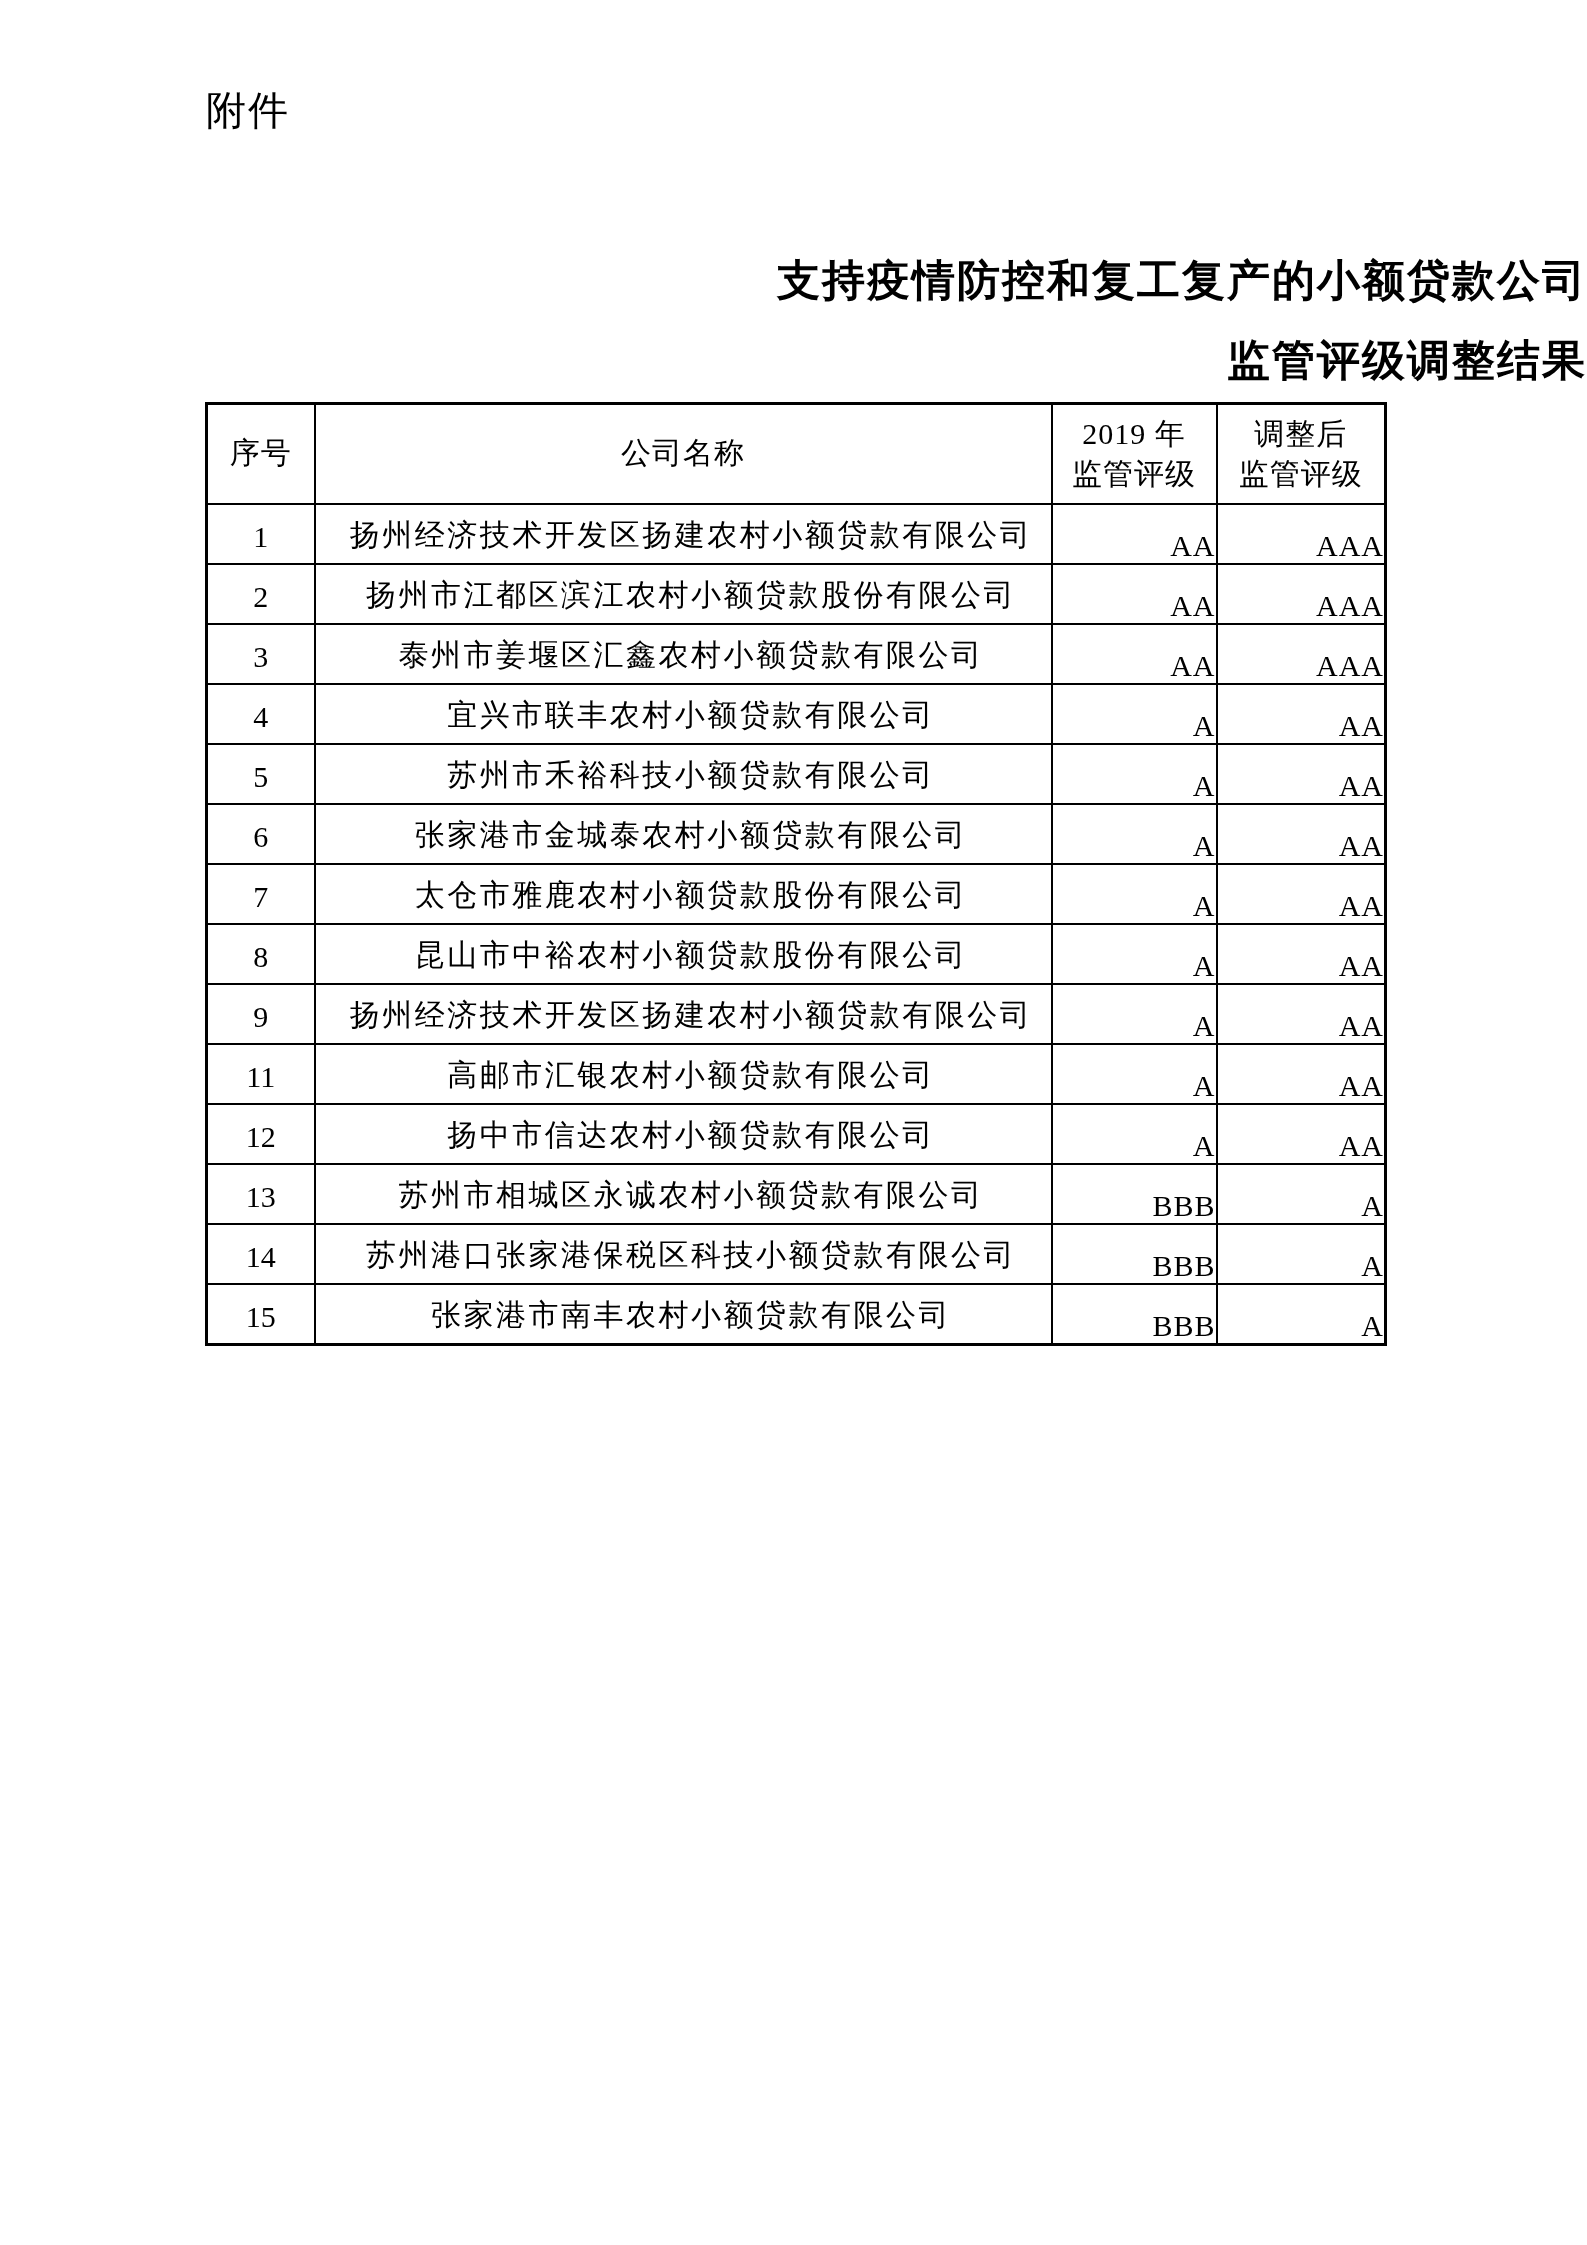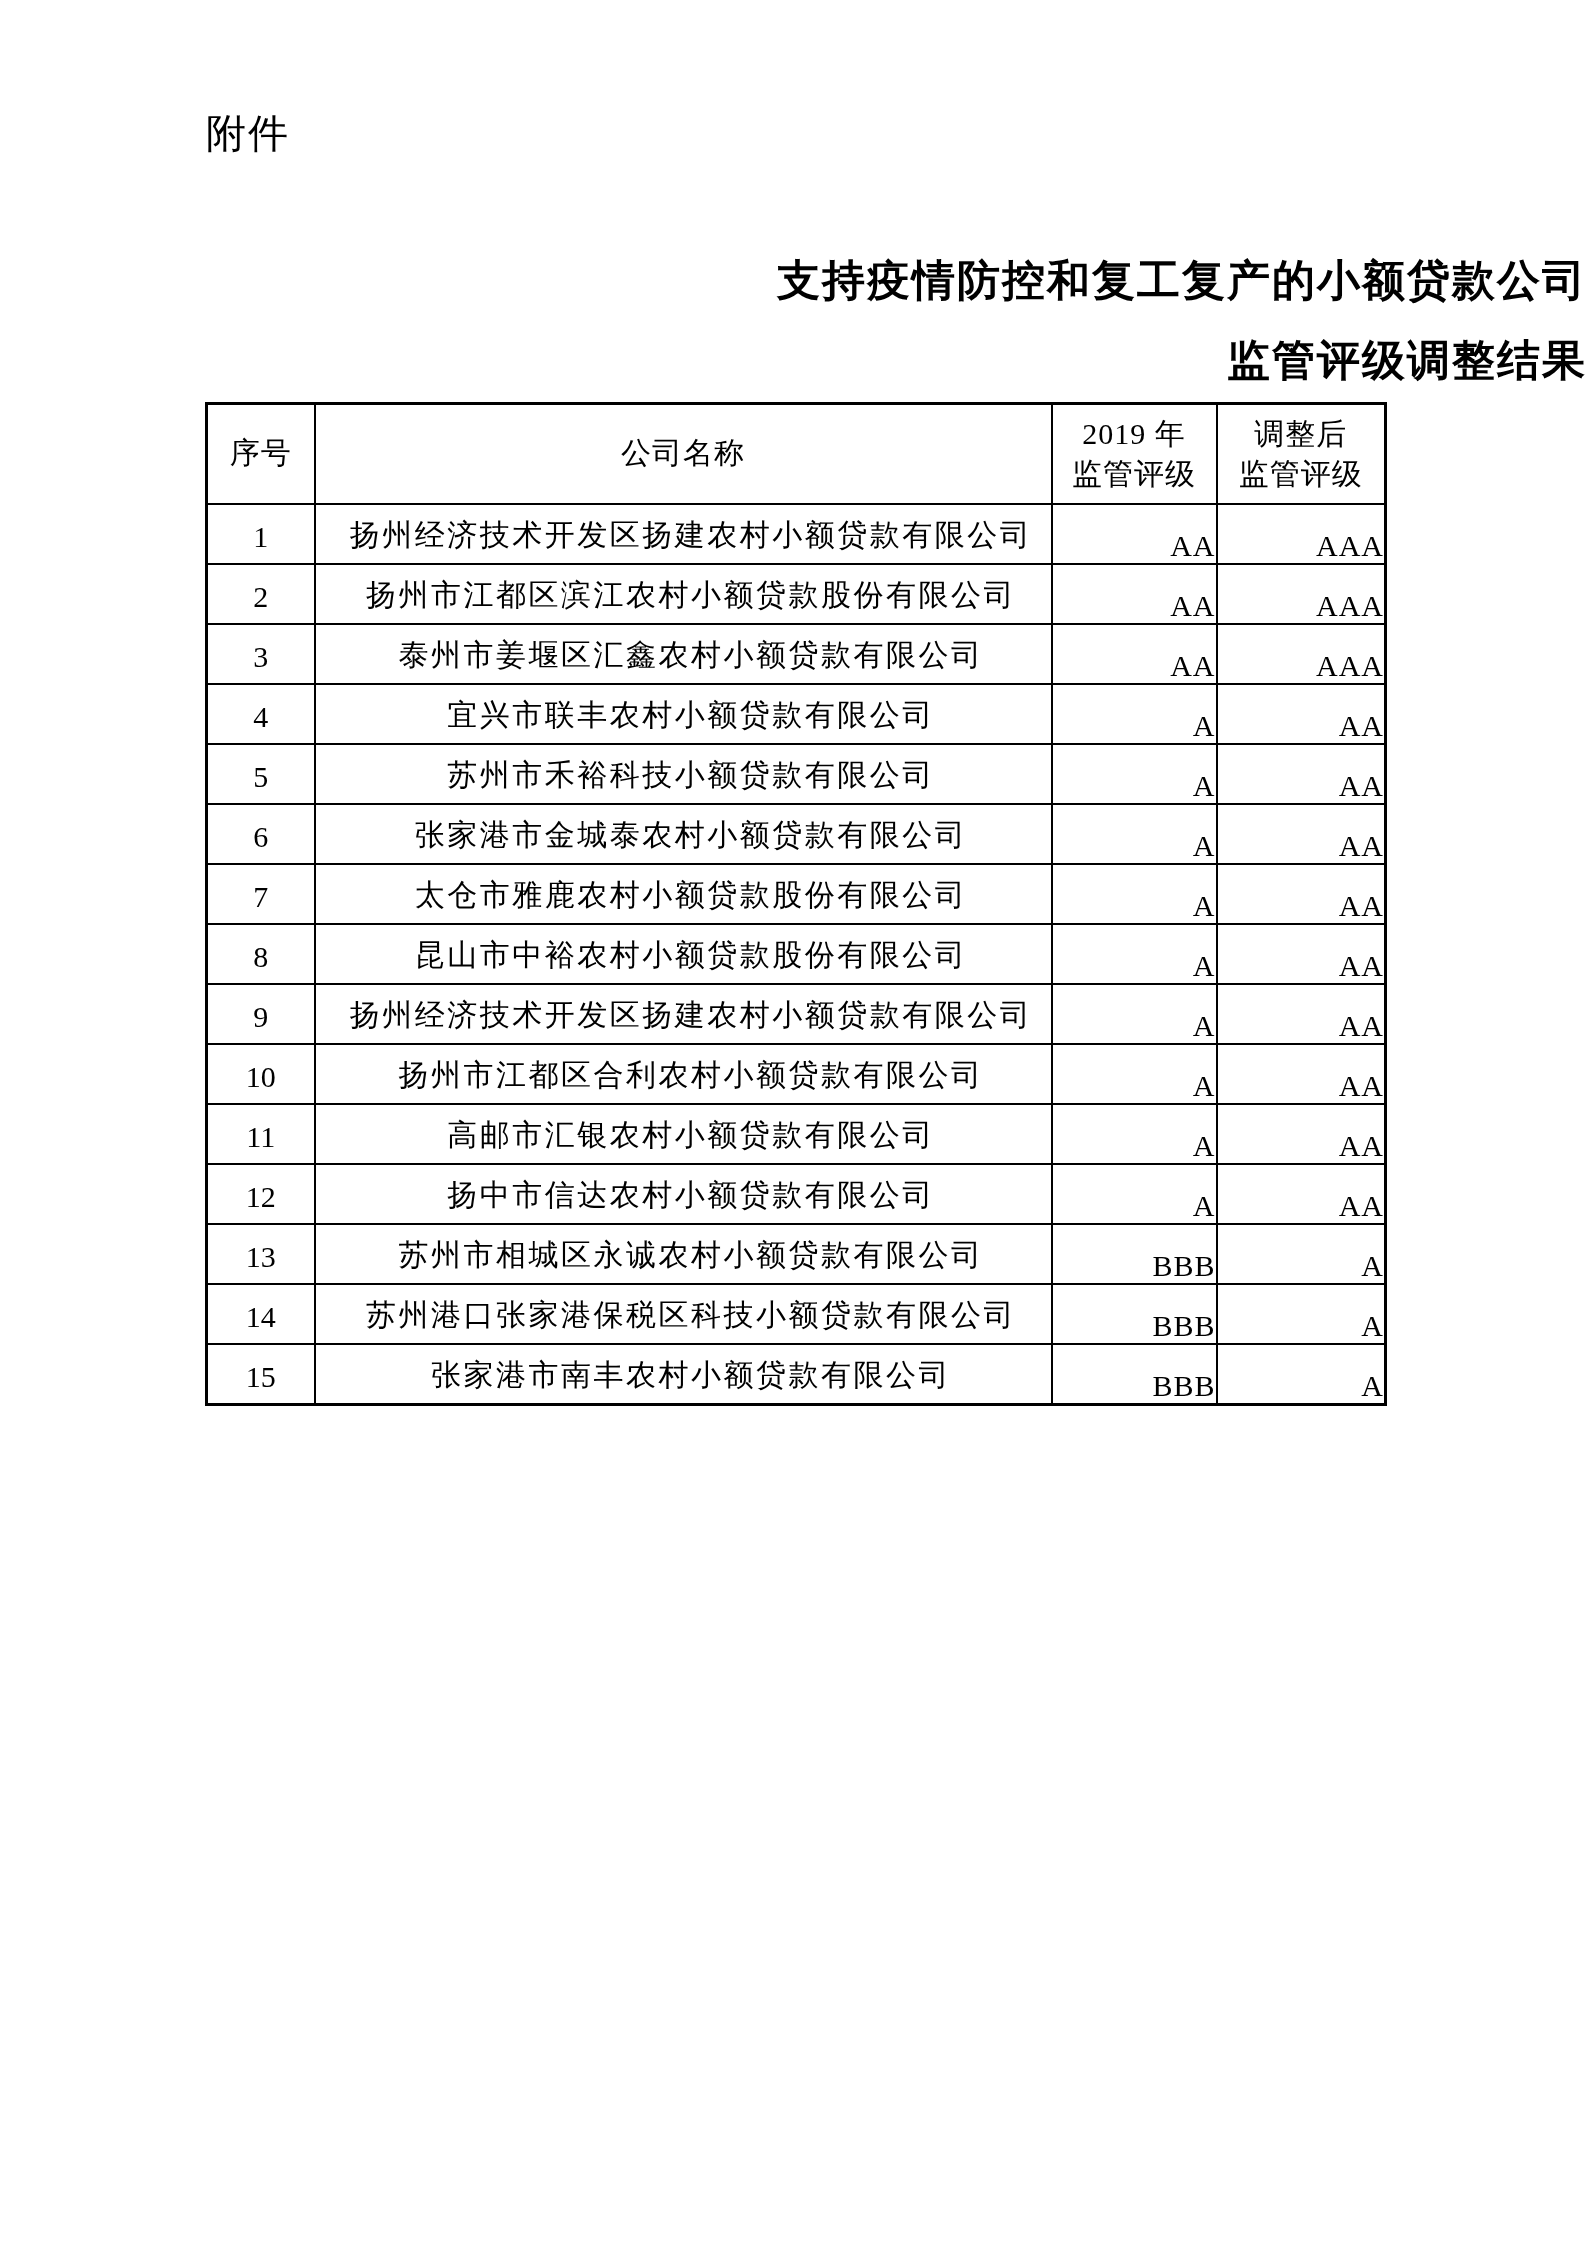--- a/index.html
+++ b/index.html
@@ -7,21 +7,21 @@
   body {
     width: 1587px;
     height: 2245px;
     position: relative;
     color: #000000;
     font-family: "Liberation Serif", serif;
   }
   .attachment {
     position: absolute;
     left: 206px;
-    top: 106px;
+    top: 83px;
     font-family: "Liberation Sans", sans-serif;
     font-size: 40px;
     letter-spacing: 2px;
   }
   .doc-title {
     position: absolute;
     left: 0;
     width: 1587px;
     text-align: right;
     font-family: "DejaVu Serif", serif;
@@ -174,26 +174,20 @@
         <td class="c-rating">AA</td>
       </tr>
 
       <tr>
         <td class="c-idx">9</td>
         <td class="c-company">扬州经济技术开发区扬建农村小额贷款有限公司</td>
         <td class="c-rating">A</td>
         <td class="c-rating">AA</td>
       </tr>
 
-      <tr>
-        <td class="c-idx">10</td>
-        <td class="c-company">扬州市江都区合利农村小额贷款有限公司</td>
-        <td class="c-rating">A</td>
-        <td class="c-rating">AA</td>
-      </tr>
 
       <tr>
         <td class="c-idx">11</td>
         <td class="c-company">高邮市汇银农村小额贷款有限公司</td>
         <td class="c-rating">A</td>
         <td class="c-rating">AA</td>
       </tr>
 
       <tr>
         <td class="c-idx">12</td>

